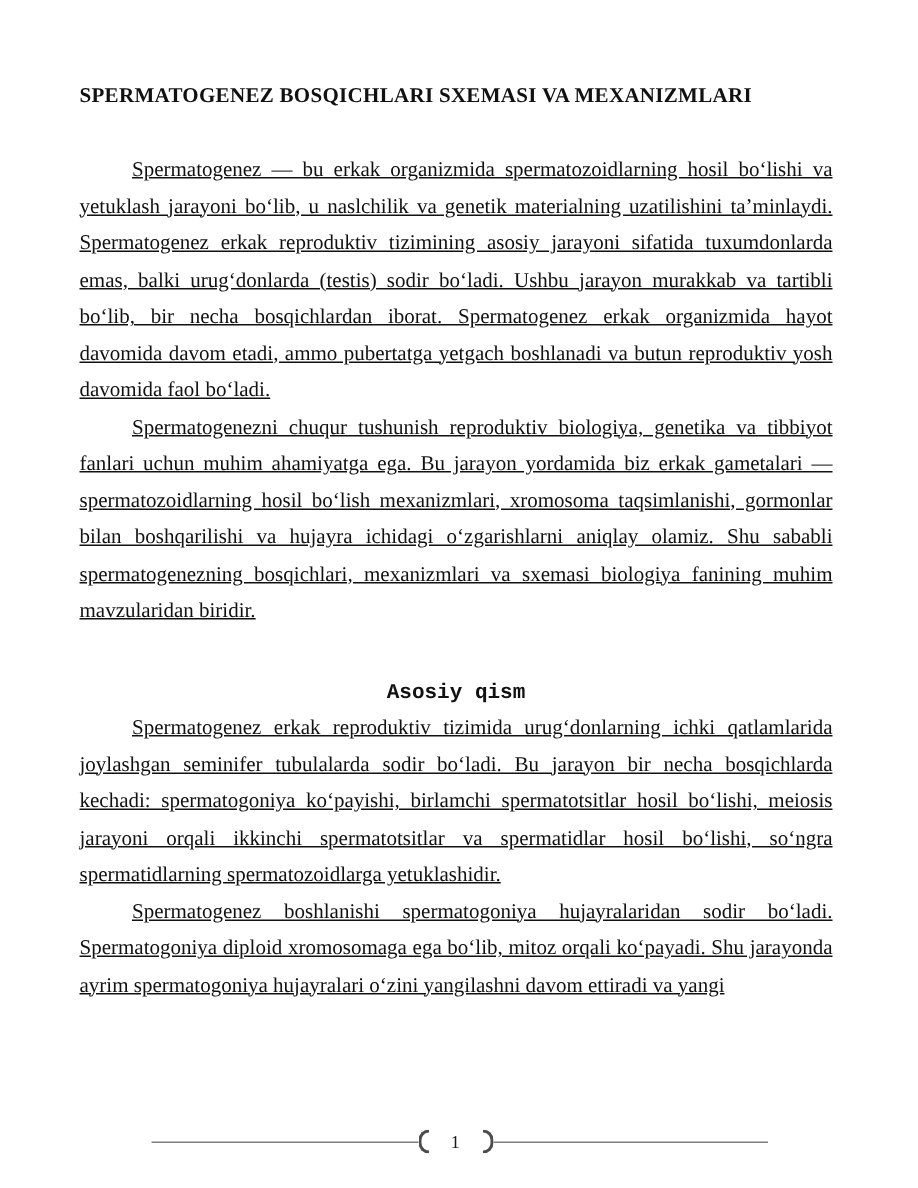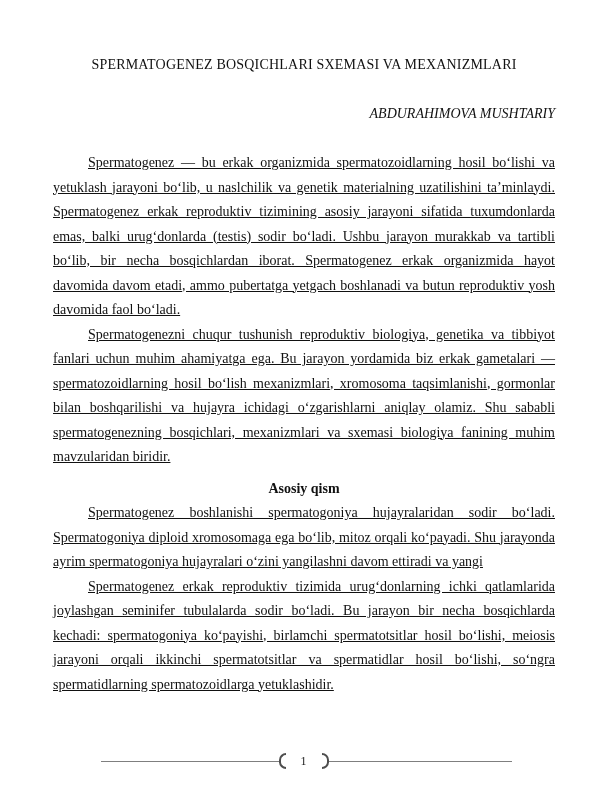--- a/index.html
+++ b/index.html
@@ -19,37 +19,37 @@
     overflow: hidden;
     box-sizing: border-box;
   }
   .content {
     position: absolute;
     top: 53px;
     left: 53px;
     right: 57px;
   }
   .doc-title {
-    text-align: center;
-    font-weight: normal;
+    font-weight: bold;
     margin: 0 0 24.5px 0;
     letter-spacing: 0.2px;
   }
   .author {
     text-align: right;
     font-style: italic;
     margin: 0 0 24.5px 0;
   }
   .section-heading {
     text-align: center;
     font-weight: bold;
     margin: 0;
   }
   .section-heading.spaced {
-    margin-top: 7px;
+    margin-top: 29px;
+    font-family: Liberation Mono, monospace;
   }
   .para {
     margin: 0;
     text-align: justify;
     text-indent: 35px;
     text-decoration: underline;
   }
   .footer {
     position: absolute;
     top: 753px;
@@ -88,32 +88,31 @@
   }
 </style>
 </head>
 <body>
 
 <div class="page">
   <div class="content">
 
     <div class="doc-title">SPERMATOGENEZ BOSQICHLARI SXEMASI VA MEXANIZMLARI</div>
 
-    <div class="author">ABDURAHIMOVA MUSHTARIY</div>
 
 
     <p class="para">Spermatogenez — bu erkak organizmida spermatozoidlarning hosil bo‘lishi va yetuklash jarayoni bo‘lib, u naslchilik va genetik materialning uzatilishini ta’minlaydi. Spermatogenez erkak reproduktiv tizimining asosiy jarayoni sifatida tuxumdonlarda emas, balki urug‘donlarda (testis) sodir bo‘ladi. Ushbu jarayon murakkab va tartibli bo‘lib, bir necha bosqichlardan iborat. Spermatogenez erkak organizmida hayot davomida davom etadi, ammo pubertatga yetgach boshlanadi va butun reproduktiv yosh davomida faol bo‘ladi.</p>
 
     <p class="para">Spermatogenezni chuqur tushunish reproduktiv biologiya, genetika va tibbiyot fanlari uchun muhim ahamiyatga ega. Bu jarayon yordamida biz erkak gametalari — spermatozoidlarning hosil bo‘lish mexanizmlari, xromosoma taqsimlanishi, gormonlar bilan boshqarilishi va hujayra ichidagi o‘zgarishlarni aniqlay olamiz. Shu sababli spermatogenezning bosqichlari, mexanizmlari va sxemasi biologiya fanining muhim mavzularidan biridir.</p>
 
     <div class="section-heading spaced">Asosiy qism</div>
 
+    <p class="para">Spermatogenez erkak reproduktiv tizimida urug‘donlarning ichki qatlamlarida joylashgan seminifer tubulalarda sodir bo‘ladi. Bu jarayon bir necha bosqichlarda kechadi: spermatogoniya ko‘payishi, birlamchi spermatotsitlar hosil bo‘lishi, meiosis jarayoni orqali ikkinchi spermatotsitlar va spermatidlar hosil bo‘lishi, so‘ngra spermatidlarning spermatozoidlarga yetuklashidir.</p>
+
     <p class="para">Spermatogenez boshlanishi spermatogoniya hujayralaridan sodir bo‘ladi. Spermatogoniya diploid xromosomaga ega bo‘lib, mitoz orqali ko‘payadi. Shu jarayonda ayrim spermatogoniya hujayralari o‘zini yangilashni davom ettiradi va yangi</p>
-
-    <p class="para">Spermatogenez erkak reproduktiv tizimida urug‘donlarning ichki qatlamlarida joylashgan seminifer tubulalarda sodir bo‘ladi. Bu jarayon bir necha bosqichlarda kechadi: spermatogoniya ko‘payishi, birlamchi spermatotsitlar hosil bo‘lishi, meiosis jarayoni orqali ikkinchi spermatotsitlar va spermatidlar hosil bo‘lishi, so‘ngra spermatidlarning spermatozoidlarga yetuklashidir.</p>
 
   </div>
 
   <div class="footer">
     <div class="footer-rule left"></div>
     <div class="bracket left"></div>
     <div class="page-num">1</div>
     <div class="bracket right"></div>
     <div class="footer-rule right"></div>
   </div>

